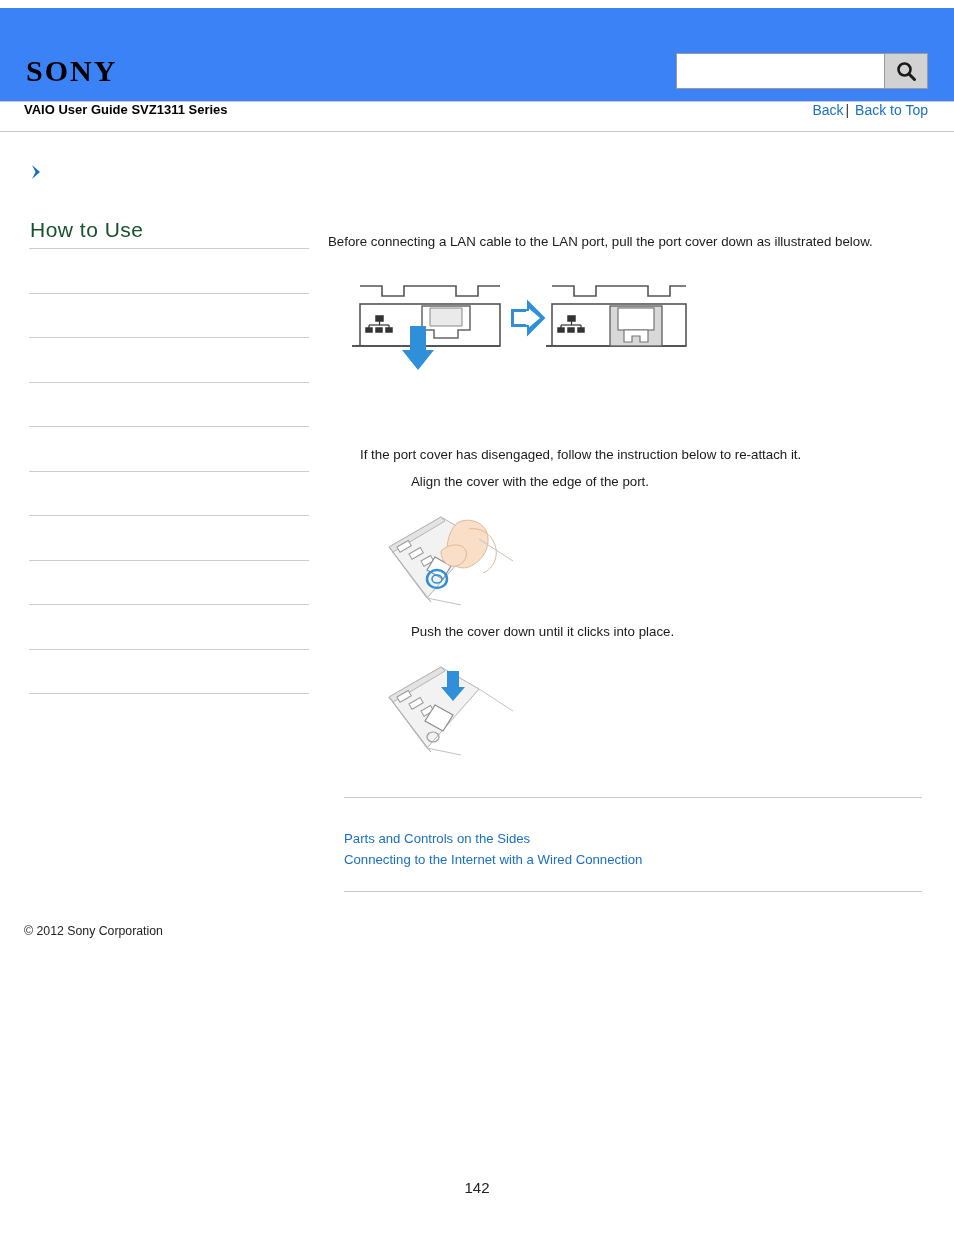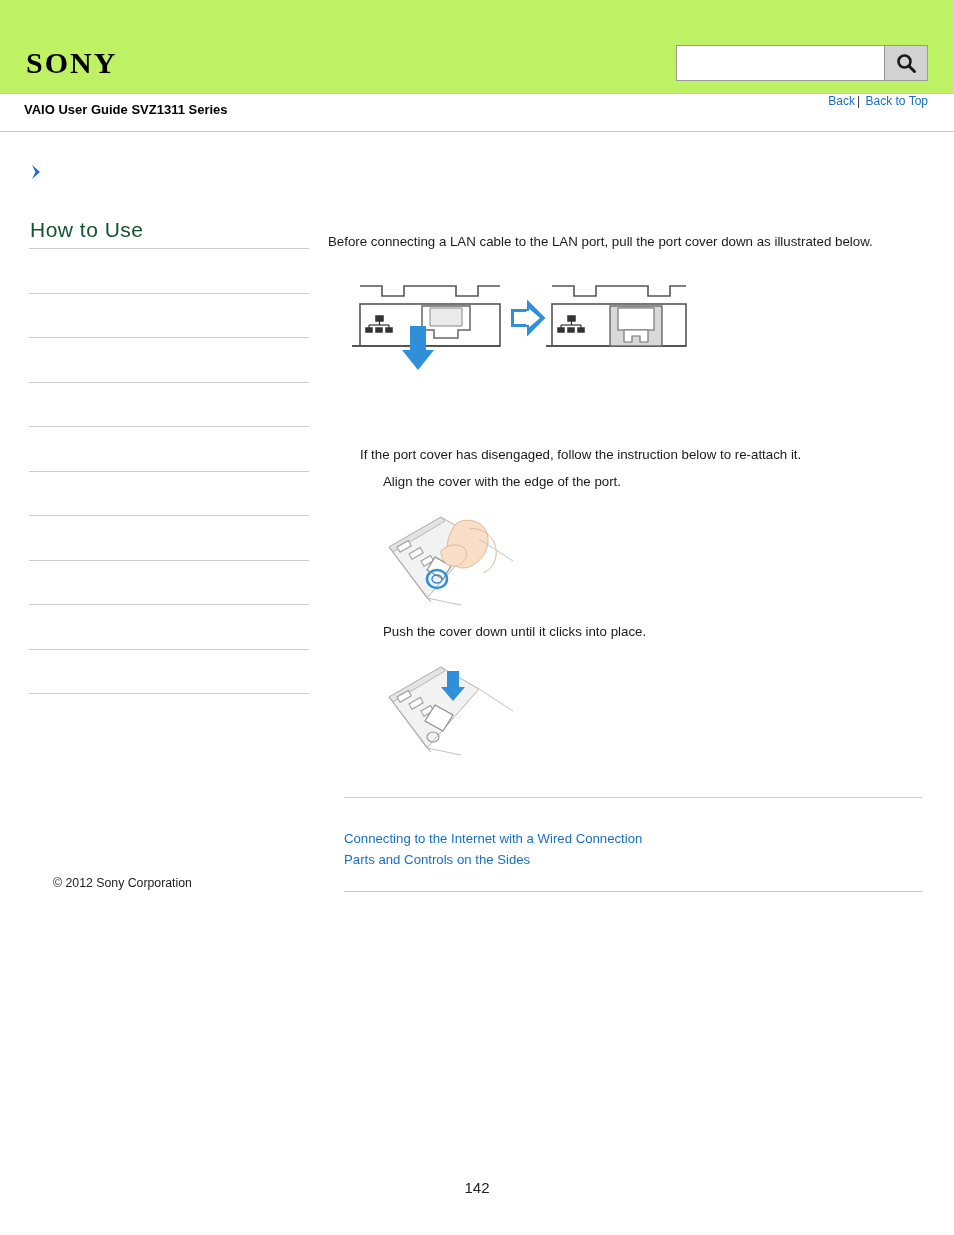--- a/index.html
+++ b/index.html
@@ -12,24 +12,24 @@
     height: 1235px;
     position: relative;
     font-family: "Liberation Sans", sans-serif;
     color: #000000;
     overflow: hidden;
   }
 
   
   .header-bar {
     position: absolute;
-    left: 0; top: 0;
+    left: 0; top: 8px;
     width: 954px;
     height: 93px;
-    background: #bef264;
+    background: #3b82f6;
     border-bottom: 1px solid #c8c8c8;
   }
   .sony-logo {
     position: absolute;
     left: 26px;
     top: 48px;
     font-family: "Liberation Serif", serif;
     font-size: 30px;
     font-weight: bold;
     letter-spacing: 2px;
@@ -71,22 +71,22 @@
     position: absolute;
     left: 24px;
     top: 102px;
     font-size: 13px;
     font-weight: bold;
     color: #000000;
   }
   .nav-links {
     position: absolute;
     right: 26px;
-    top: 94px;
-    font-size: 12px;
+    top: 102px;
+    font-size: 14px;
     color: #1a6fc4;
   }
   .nav-links a {
     color: #1a6fc4;
     text-decoration: none;
   }
   .nav-sep {
     color: #333;
     padding: 0 2px;
   }
@@ -152,20 +152,21 @@
     top: 447px;
     width: 590px;
     font-size: 13.3px;
     color: #1a1a1a;
     margin-left: 16px;
   }
   .step-text {
     position: absolute;
     font-size: 13.3px;
     color: #1a1a1a;
+    margin-left: 28px;
   }
   .step-1 { left: 383px; top: 474px; }
   .step-2 { left: 383px; top: 624px; }
 
   
   .fig-ports {
     position: absolute;
     left: 352px;
     top: 278px;
     width: 340px;
@@ -216,24 +217,23 @@
     font-size: 13.2px;
     color: #1a6fc4;
     text-decoration: none;
     line-height: 21px;
   }
 
   
   .copyright {
     position: absolute;
     left: 24px;
-    top: 876px;
+    top: 924px;
     font-size: 12.3px;
     color: #222;
-    margin-left: 29px;
   }
   .page-num {
     position: absolute;
     left: 0;
     top: 1179px;
     width: 954px;
     text-align: center;
     font-size: 15px;
     color: #222;
   }
@@ -386,19 +386,19 @@
     <ellipse cx="50" cy="84" rx="6" ry="5" fill="none" stroke="#9a9a9a" stroke-width="1.2"></ellipse>
 
     <path d="M64 18 L76 18 L76 34 L82 34 L70 48 L58 34 L64 34 Z" fill="#2f8fd8"></path>
     <path d="M96 36 L130 58" stroke="#c2c2c2" stroke-width="1" fill="none"></path>
     <path d="M44 95 L78 102" stroke="#c2c2c2" stroke-width="1" fill="none"></path>
   </svg>
 </div>
 
 <div class="rule-top"></div>
 <div class="related-links">
+  <a href="#">Parts and Controls on the Sides</a>
   <a href="#">Connecting to the Internet with a Wired Connection</a>
-  <a href="#">Parts and Controls on the Sides</a>
 </div>
 <div class="rule-bottom"></div>
 
 <div class="copyright">© 2012 Sony Corporation</div>
 <div class="page-num">142</div>
 
 </body></html>

